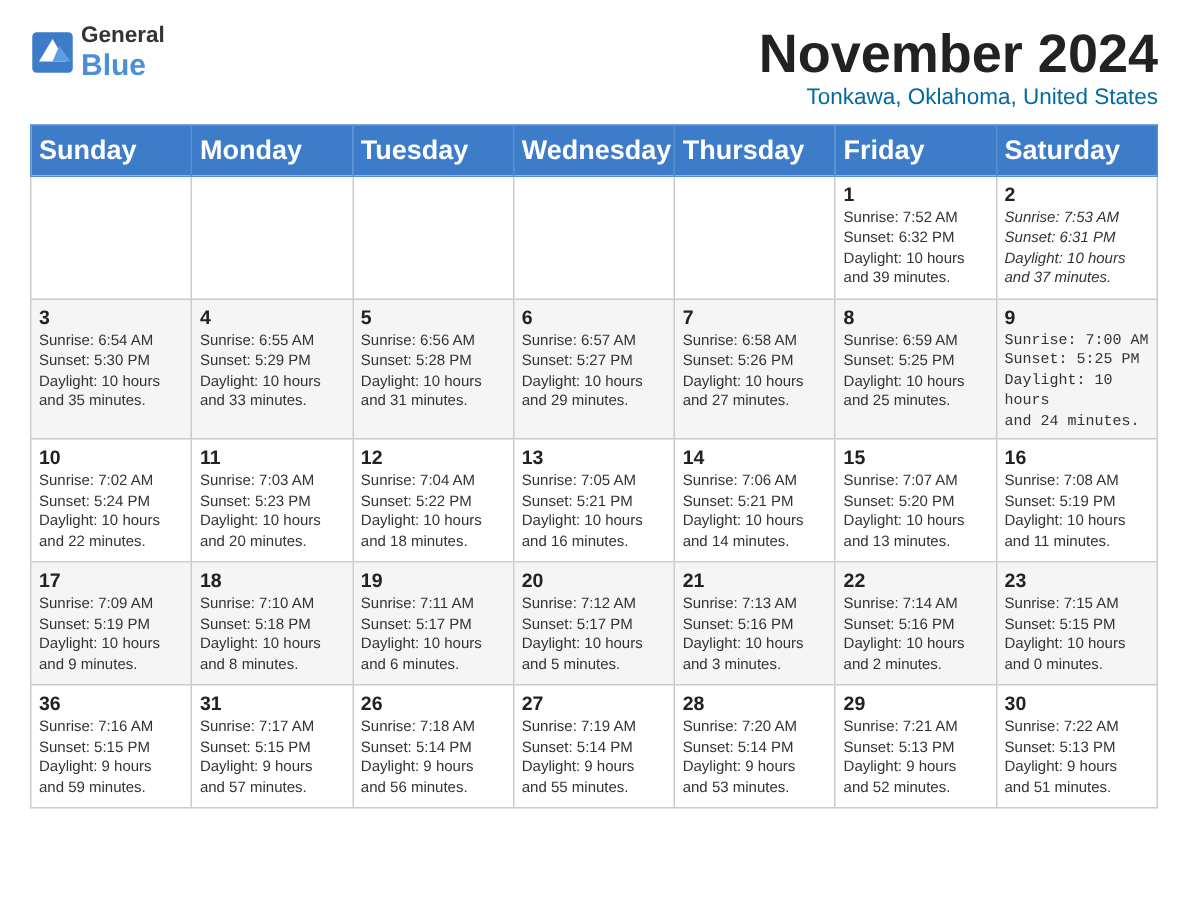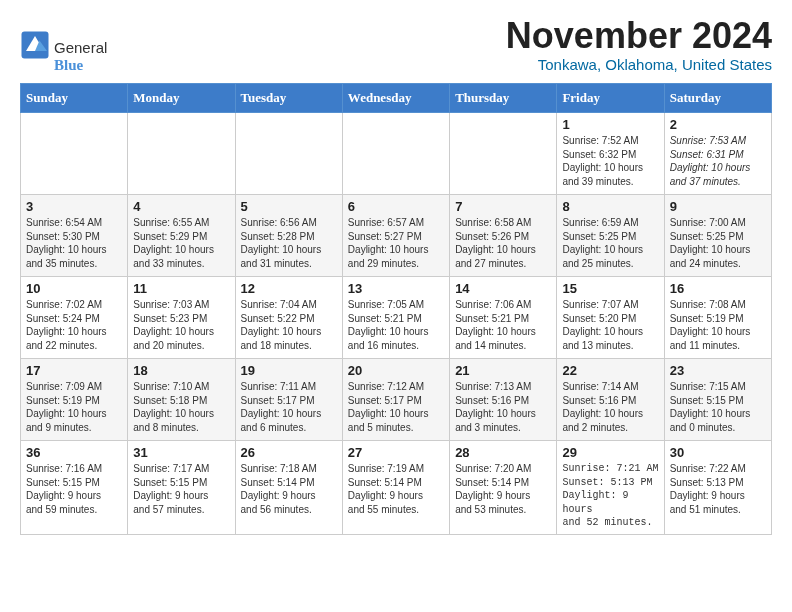--- a/index.html
+++ b/index.html
@@ -25,29 +25,27 @@
       align-items: center;
       gap: 4px;
     }
     .logo-text {
       display: flex;
       flex-direction: column;
       line-height: 1.1;
     }
     .logo-text .general {
       font-size: 15px;
-      font-weight: normal;
+      font-weight: bold;
       color: #333;
-      margin-top: 24px;
     }
     .logo-text .blue {
-      font-size: 15px;
+      font-size: 20px;
       font-weight: bold;
       color: #4a90d9;
-      font-family: Liberation Serif, serif;
     }
     .logo-icon {
       width: 30px;
       height: 30px;
     }
     .title-section {
       text-align: right;
     }
     .month-title {
       font-size: 36px;
@@ -60,26 +58,25 @@
       color: #0369a1;
     }
     .calendar {
       width: 100%;
       border-collapse: collapse;
       table-layout: fixed;
     }
     .calendar thead tr th {
       background: #3d7cc9;
       color: #fff;
-      font-size: 13px;
+      font-size: 18px;
       font-weight: bold;
       padding: 6px 5px;
       text-align: left;
       border: 1px solid #5590d0;
-      font-family: Liberation Serif, serif;
     }
     .calendar tbody tr td {
       vertical-align: top;
       border: 1px solid #ccc;
       padding: 4px 5px;
       font-size: 10.5px;
       color: #222;
       height: 82px;
       background: #fff;
     }
@@ -195,21 +192,21 @@
           </td>
           <td>
             <span class="day-number">8</span>
             <div class="day-info" style="white-space: pre-line;">Sunrise: 6:59 AM
 Sunset: 5:25 PM
 Daylight: 10 hours
 and 25 minutes.</div>
           </td>
           <td>
             <span class="day-number">9</span>
-            <div class="day-info" style="white-space: pre-line;">Sunrise: 7:00 AM
+            <div class="day-info" style="white-space: pre-line; font-family: Liberation Mono, monospace;">Sunrise: 7:00 AM
 Sunset: 5:25 PM
 Daylight: 10 hours
 and 24 minutes.</div>
           </td>
         </tr>
         <tr>
           <td>
             <span class="day-number">10</span>
             <div class="day-info" style="white-space: pre-line;">Sunrise: 7:02 AM
 Sunset: 5:24 PM
@@ -341,21 +338,21 @@
           </td>
           <td>
             <span class="day-number">28</span>
             <div class="day-info" style="white-space: pre-line;">Sunrise: 7:20 AM
 Sunset: 5:14 PM
 Daylight: 9 hours
 and 53 minutes.</div>
           </td>
           <td>
             <span class="day-number">29</span>
-            <div class="day-info" style="white-space: pre-line; font-family: Liberation Mono, monospace;">Sunrise: 7:21 AM
+            <div class="day-info" style="white-space: pre-line;">Sunrise: 7:21 AM
 Sunset: 5:13 PM
 Daylight: 9 hours
 and 52 minutes.</div>
           </td>
           <td>
             <span class="day-number">30</span>
             <div class="day-info" style="white-space: pre-line;">Sunrise: 7:22 AM
 Sunset: 5:13 PM
 Daylight: 9 hours
 and 51 minutes.</div>

